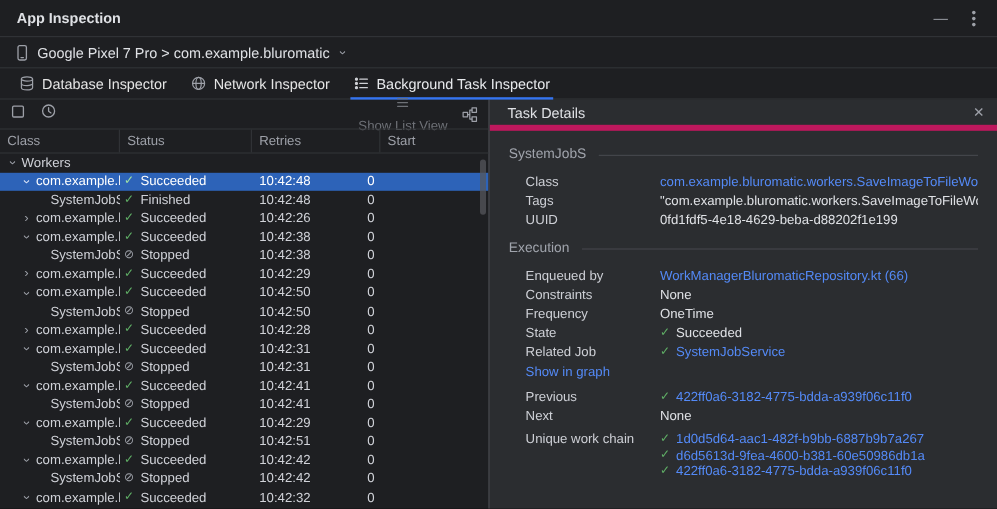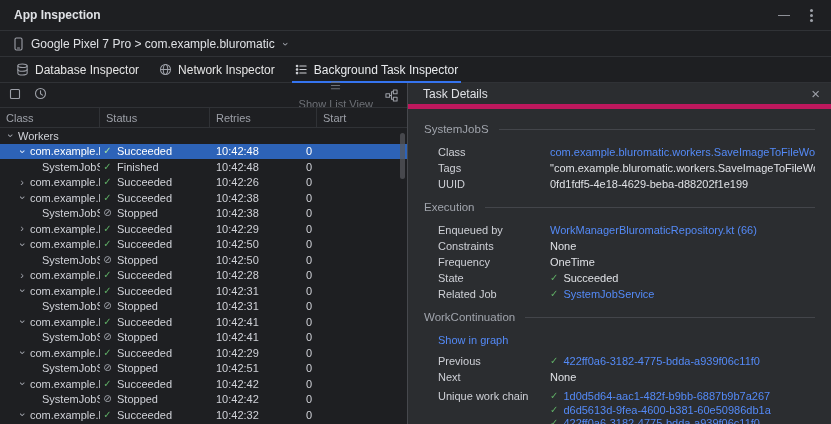--- a/index.html
+++ b/index.html
@@ -476,23 +476,20 @@
           </span>
         </div>
         <div class="drow">
           <span class="dlabel">Related Job</span>
           <span class="dvalue">
             <span class="check-ic">✓</span>
             <span class="link">SystemJobService</span>
           </span>
         </div>
 
-        <div class="sec-heading">
-          <span>WorkContinuation</span>
-        </div>
         <div class="drow">
           <span class="dvalue">
               <span class="link">Show in graph</span>
             </span>
         </div>
         <div class="drow mt6">
           <span class="dlabel">Previous</span>
           <span class="dvalue">
             <span class="check-ic">✓</span>
             <span class="link">422ff0a6-3182-4775-bdda-a939f06c11f0</span>

